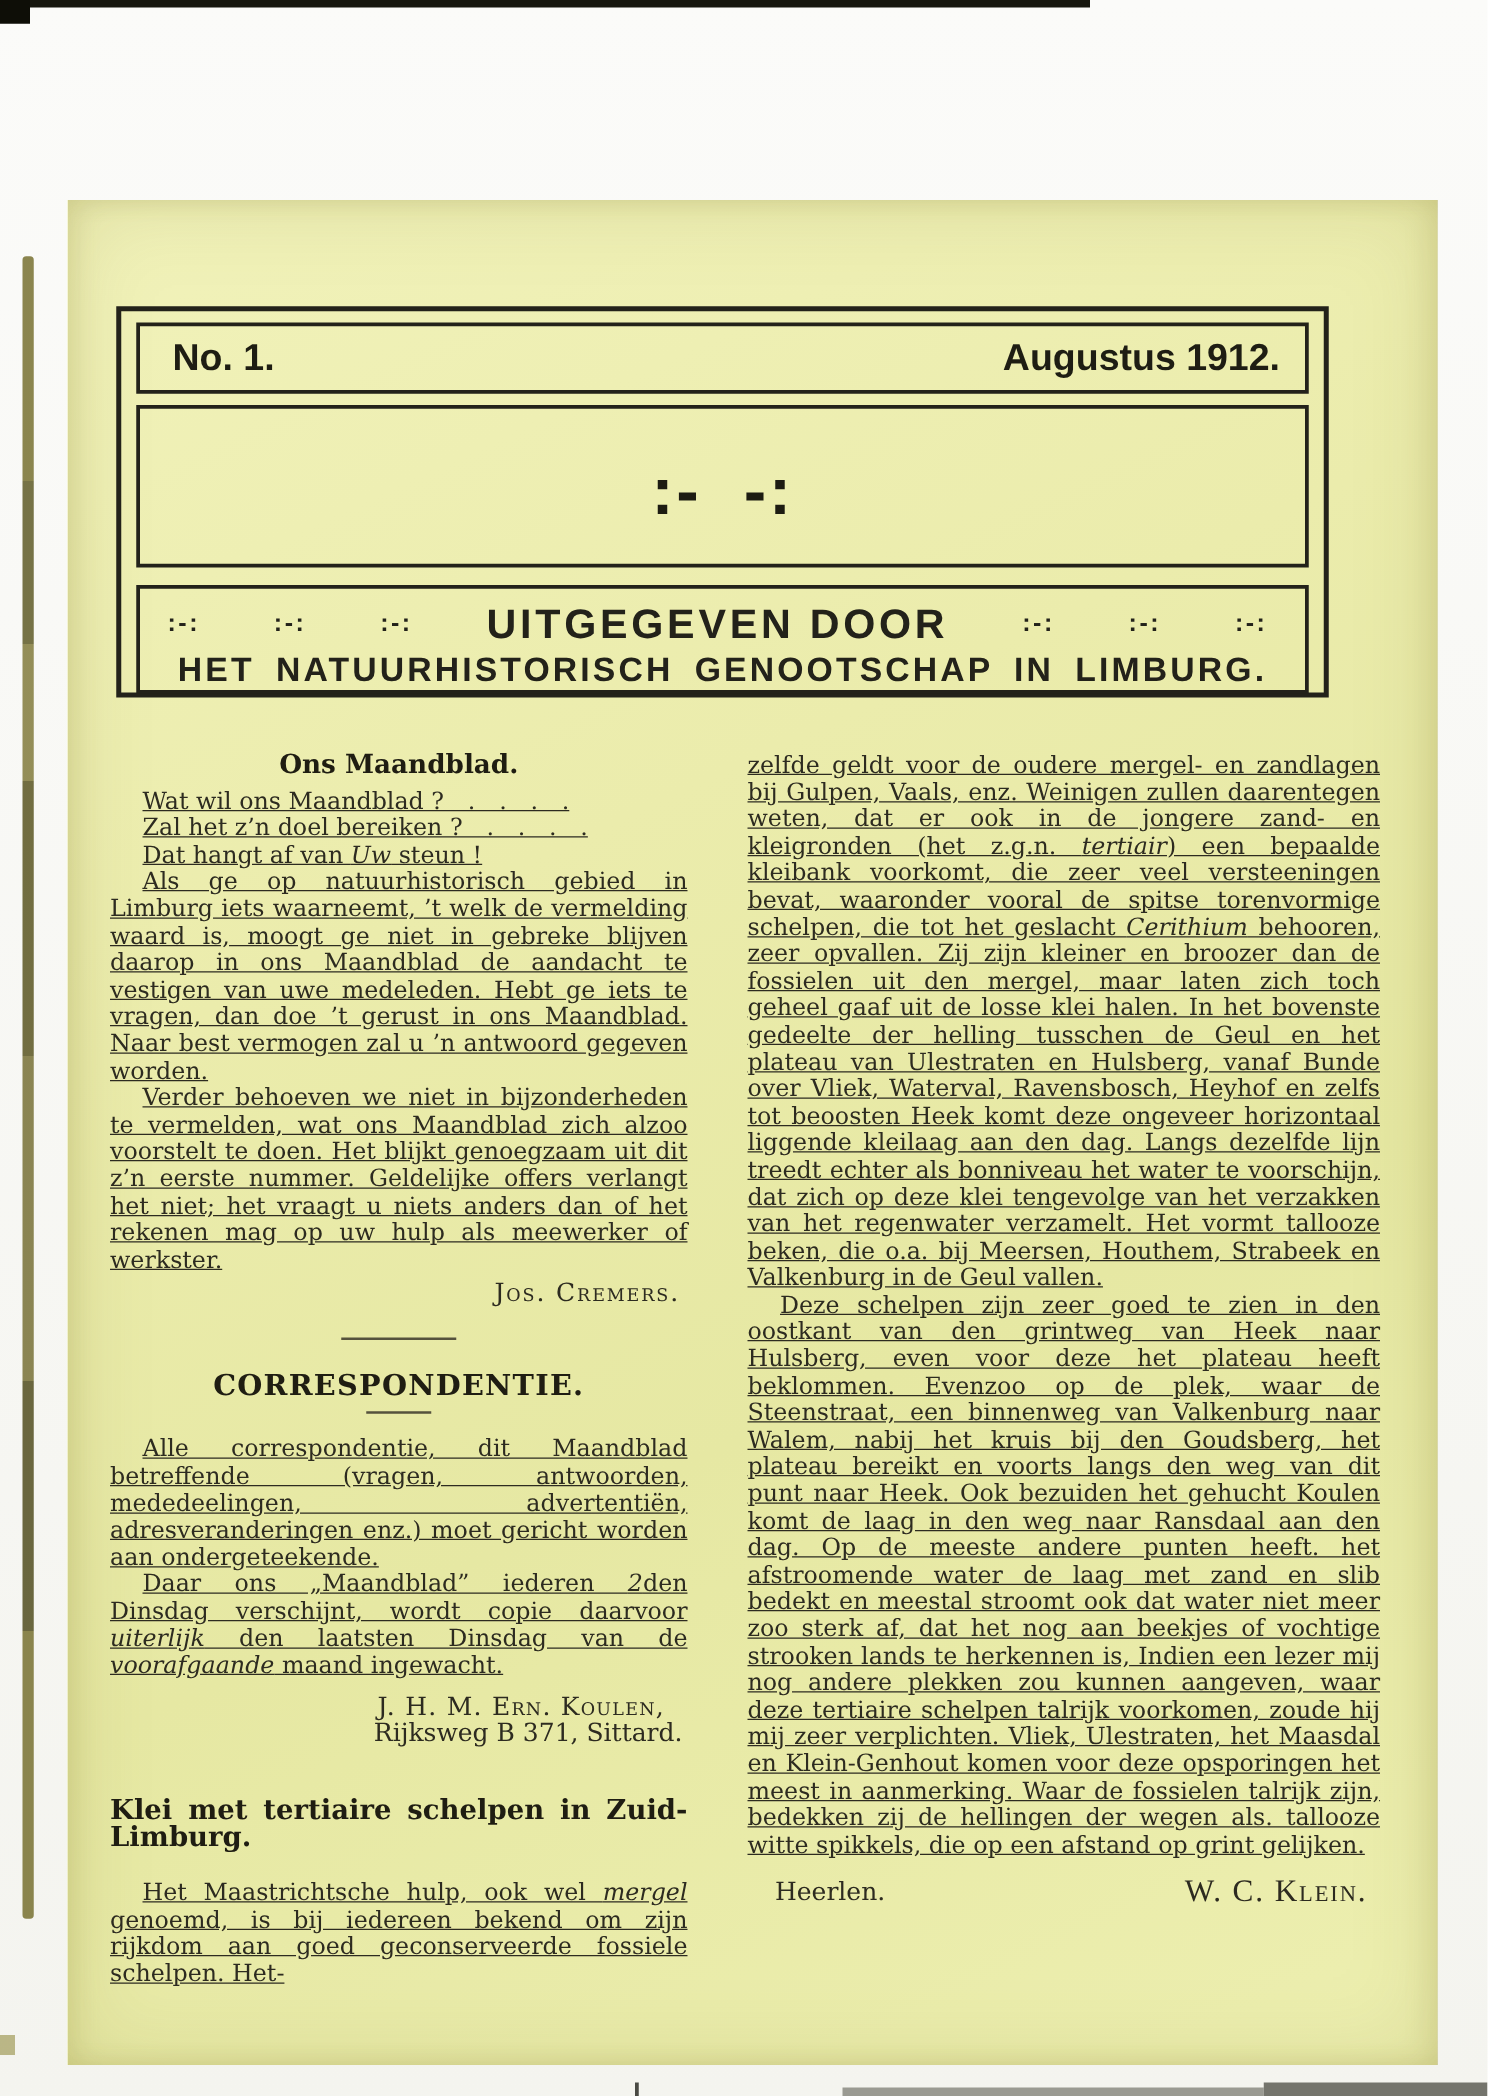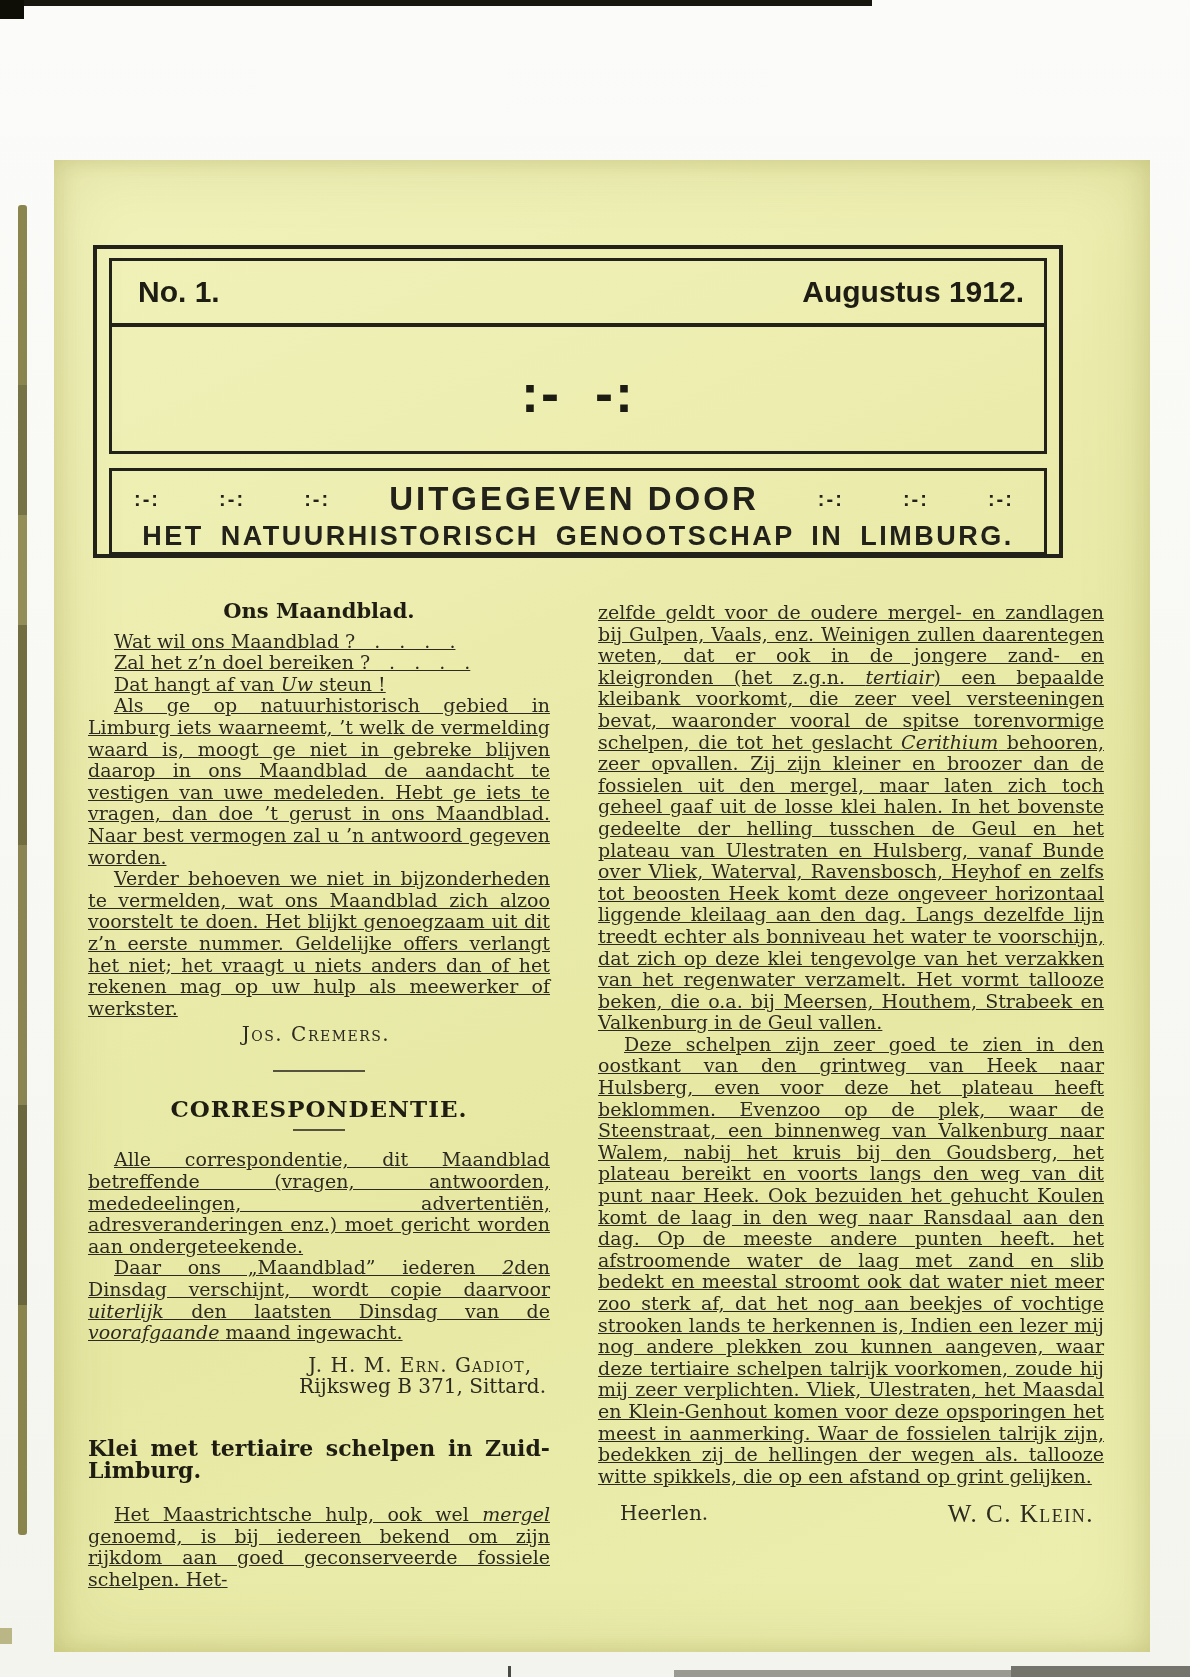--- a/index.html
+++ b/index.html
@@ -34,21 +34,21 @@
                 inset 10px 0 18px rgba(150,140,60,.12);
   }
 
   
   .masthead-frame {
     position:absolute; left:93px; top:245px; width:970px; height:313px;
     box-sizing:border-box; border:4px solid #23221a;
   }
   .mh-box { position:absolute; left:12px; right:12px; box-sizing:border-box; border:3px solid #23221a; }
   .issue-box {
-    top:9px; height:68px; display:flex; justify-content:space-between; align-items:center;
+    top:9px; height:57px; display:flex; justify-content:space-between; align-items:center;
     padding:0 20px 0 26px;
     font-family:"Liberation Sans", sans-serif; font-weight:bold; font-size:30px; color:#1e1d13;
   }
   .title-box {
     top:75px; height:130px; display:flex; align-items:center; justify-content:center; gap:34px;
     font-family:"Liberation Sans", sans-serif; font-weight:bold; color:#1d1c12;
   }
   .title-orn  { font-size:54px; letter-spacing:2px; transform:translateY(4px); }
   .title-text { font-size:76px; letter-spacing:8px; }
   .pub-box { top:219px; height:87px; font-family:"Liberation Sans", sans-serif; color:#23221a; }
@@ -72,21 +72,21 @@
 
   .art-heading { text-align:center; font-weight:bold; font-size:21px; color:#1f1d12; margin:0 0 9px 0; }
   .heading-corr { margin-top:26px; font-size:23px; letter-spacing:1px; }
   .heading-klei {
     font-weight:bold; font-size:22px; color:#1f1d12;
     text-align:justify; text-align-last:justify; margin:40px 0 23px 0;
   }
   .divider    { border:0; border-top:2px solid #55523d; width:92px; margin:24px auto 0; }
   .divider-sm { border:0; border-top:2px solid #55523d; width:52px; margin:10px auto 18px; }
 
-  .sig-line { text-align:center; font-variant:small-caps; letter-spacing:1.5px; font-size:20px; margin-top:5px; padding-right:6px; }
+  .sig-line { text-align:right; font-variant:small-caps; letter-spacing:1.5px; font-size:20px; margin-top:5px; padding-right:6px; }
   .sig-name { text-align:right; font-variant:small-caps; letter-spacing:1px; font-size:20px; margin-top:11px; padding-right:18px; }
   .sig-addr { text-align:right; font-size:20px; padding-right:4px; }
 
   .col-footer { display:flex; justify-content:space-between; margin-top:16px; padding:0 10px 0 22px; }
   .place  { font-size:20px; }
   .author { font-variant:small-caps; letter-spacing:1.5px; font-size:25px;font-family:Liberation Serif, serif; }
 </style>
 </head>
 <body>
 
@@ -136,21 +136,21 @@
   <p class="ind">Als ge op natuurhistorisch gebied in Limburg iets waarneemt, ’t welk de vermelding waard is, moogt ge niet in gebreke blijven daarop in ons Maandblad de aandacht te vestigen van uwe medeleden. Hebt ge iets te vragen, dan doe ’t gerust in ons Maandblad. Naar best vermogen zal u ’n antwoord gegeven worden.</p>
   <p class="ind">Verder behoeven we niet in bijzonderheden te vermelden, wat ons Maandblad zich alzoo voorstelt te doen. Het blijkt genoegzaam uit dit z’n eerste nummer. Geldelijke offers verlangt het niet; het vraagt u niets anders dan of het rekenen mag op uw hulp als meewerker of werkster.</p>
   <div class="sig-line">Jos. Cremers.</div>
 
   <hr class="divider">
 
   <div class="art-heading heading-corr">CORRESPONDENTIE.</div>
   <hr class="divider-sm">
   <p class="ind">Alle correspondentie, dit Maandblad betreffende (vragen, antwoorden, mededeelingen, advertentiën, adresveranderingen enz.) moet gericht worden aan ondergeteekende.</p>
   <p class="ind"><span>Daar ons „Maandblad” iederen </span><span class="it">2</span><span>den Dinsdag verschijnt, wordt copie daarvoor </span><span class="it">uiterlijk</span><span> den laatsten Dinsdag van de </span><span class="it">voorafgaande</span><span> maand ingewacht.</span></p>
-  <div class="sig-name">J. H. M. Ern. Gadiot,</div>
+  <div class="sig-name">J. H. M. Ern. Koulen,</div>
   <div class="sig-addr">Rijksweg B 371, Sittard.</div>
 
   <div class="heading-klei">Klei met tertiaire schelpen in Zuid-Limburg.</div>
   <p class="ind"><span>Het Maastrichtsche hulp, ook wel </span><span class="it">mergel</span><span> genoemd, is bij iedereen bekend om zijn rijkdom aan goed geconserveerde fossiele schelpen. Het-</span></p>
 
 </div>
 
 <div class="col col-right">
   <p><span>zelfde geldt voor de oudere mergel- en zandlagen bij Gulpen, Vaals, enz. Weinigen zullen daarentegen weten, dat er ook in de jongere zand- en kleigronden (het z.g.n. </span><span class="it">tertiair</span><span>) een bepaalde kleibank voorkomt, die zeer veel versteeningen bevat, waaronder vooral de spitse torenvormige schelpen, die tot het geslacht </span><span class="it">Cerithium</span><span> behooren, zeer opvallen. Zij zijn kleiner en broozer dan de fossielen uit den mergel, maar laten zich toch geheel gaaf uit de losse klei halen. In het bovenste gedeelte der helling tusschen de Geul en het plateau van Ulestraten en Hulsberg, vanaf Bunde over Vliek, Waterval, Ravensbosch, Heyhof en zelfs tot beoosten Heek komt deze ongeveer horizontaal liggende kleilaag aan den dag. Langs dezelfde lijn treedt echter als bonniveau het water te voorschijn, dat zich op deze klei tengevolge van het verzakken van het regenwater verzamelt. Het vormt tallooze beken, die o.a. bij Meersen, Houthem, Strabeek en Valkenburg in de Geul vallen.</span></p>
   <p class="ind">Deze schelpen zijn zeer goed te zien in den oostkant van den grintweg van Heek naar Hulsberg, even voor deze het plateau heeft beklommen. Evenzoo op de plek, waar de Steenstraat, een binnenweg van Valkenburg naar Walem, nabij het kruis bij den Goudsberg, het plateau bereikt en voorts langs den weg van dit punt naar Heek. Ook bezuiden het gehucht Koulen komt de laag in den weg naar Ransdaal aan den dag. Op de meeste andere punten heeft. het afstroomende water de laag met zand en slib bedekt en meestal stroomt ook dat water niet meer zoo sterk af, dat het nog aan beekjes of vochtige strooken lands te herkennen is, Indien een lezer mij nog andere plekken zou kunnen aangeven, waar deze tertiaire schelpen talrijk voorkomen, zoude hij mij zeer verplichten. Vliek, Ulestraten, het Maasdal en Klein-Genhout komen voor deze opsporingen het meest in aanmerking. Waar de fossielen talrijk zijn, bedekken zij de hellingen der wegen als. tallooze witte spikkels, die op een afstand op grint gelijken.</p>

